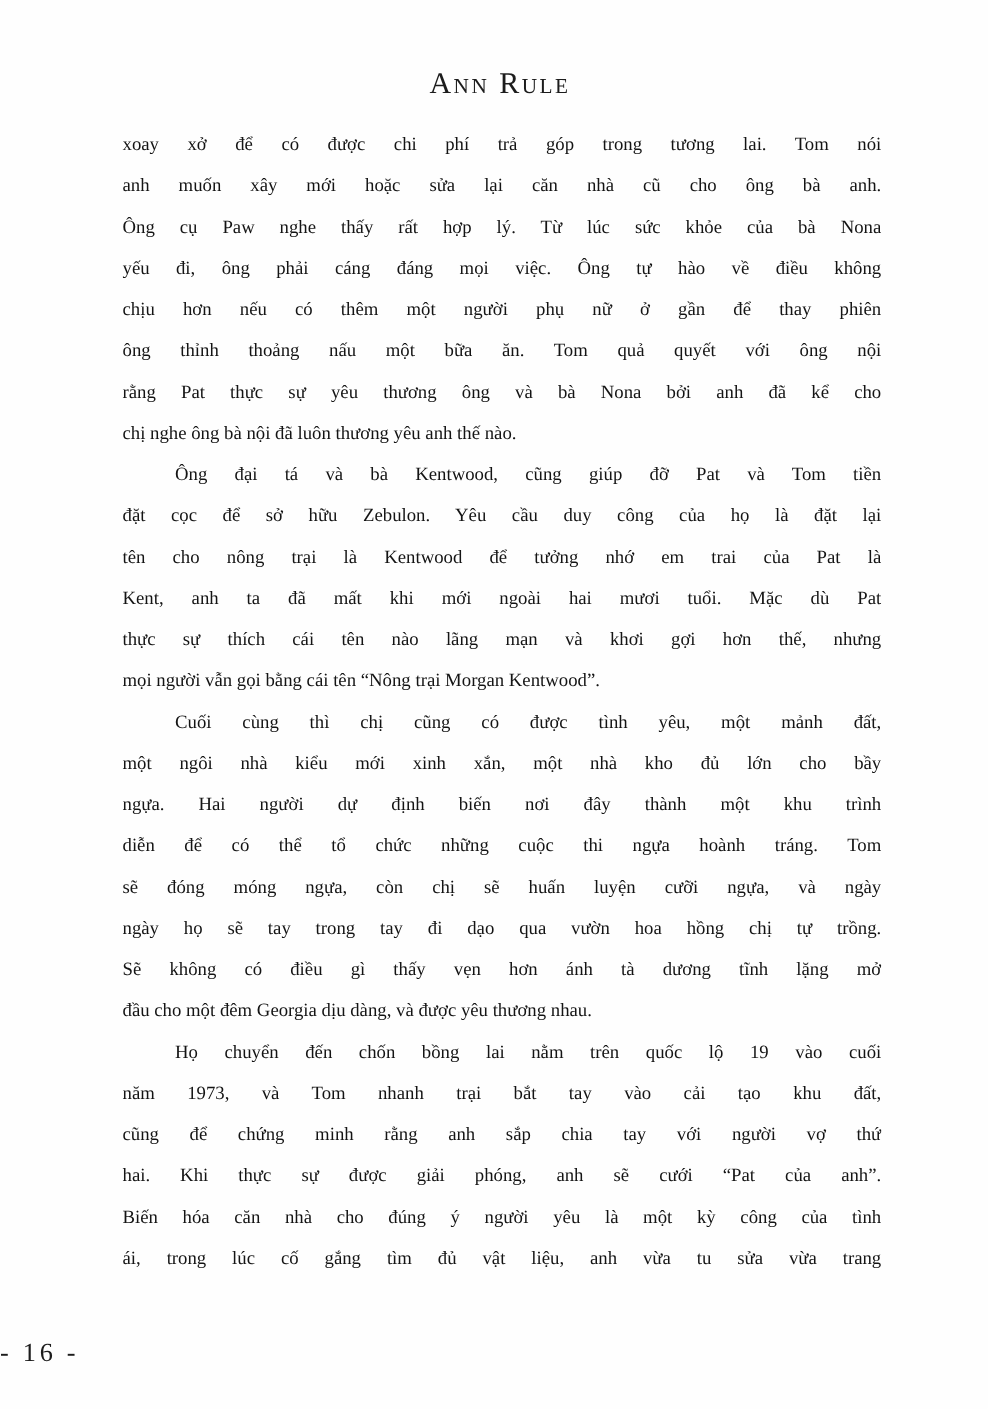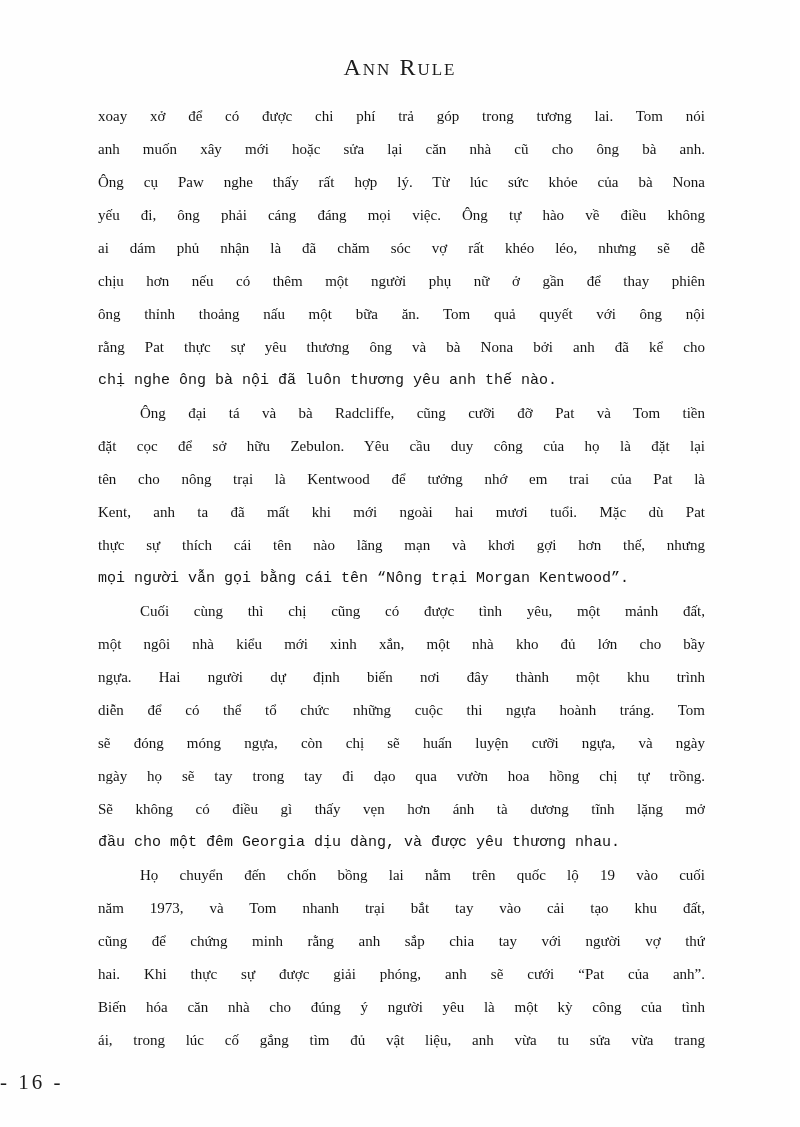--- a/index.html
+++ b/index.html
@@ -44,21 +44,20 @@
     text-align-last: justify;
     white-space: normal;
     overflow: hidden;
     height: 33px;
   }
   .line.indent {
     text-indent: 42px;
   }
   .line.para-end {
     text-align-last: left;
-    font-family: Liberation Mono, monospace;
   }
   .page-number {
     position: absolute;
     top: 1070px;
     left: 0;
     width: 800px;
     font-size: 21px;
     letter-spacing: 3px;
     color: #1c1c1c;
   }
@@ -68,28 +67,27 @@
 
 <div class="page">
   <div class="running-header">Ann Rule</div>
 
   <div class="page-body">
       <div class="paragraph">
         <div class="line">xoay xở để có được chi phí trả góp trong tương lai. Tom nói</div>
         <div class="line">anh muốn xây mới hoặc sửa lại căn nhà cũ cho ông bà anh.</div>
         <div class="line">Ông cụ Paw nghe thấy rất hợp lý. Từ lúc sức khỏe của bà Nona</div>
         <div class="line">yếu đi, ông phải cáng đáng mọi việc. Ông tự hào về điều không</div>
-        <div class="line">ai dám phủ nhận là đã chăm sóc vợ rất khéo léo, nhưng sẽ dễ</div>
         <div class="line">chịu hơn nếu có thêm một người phụ nữ ở gần để thay phiên</div>
         <div class="line">ông thỉnh thoảng nấu một bữa ăn. Tom quả quyết với ông nội</div>
         <div class="line">rằng Pat thực sự yêu thương ông và bà Nona bởi anh đã kể cho</div>
         <div class="line para-end">chị nghe ông bà nội đã luôn thương yêu anh thế nào.</div>
       </div>
       <div class="paragraph">
-        <div class="line indent">Ông đại tá và bà Radcliffe, cũng cưỡi đỡ Pat và Tom tiền</div>
+        <div class="line indent">Ông đại tá và bà Kentwood, cũng giúp đỡ Pat và Tom tiền</div>
         <div class="line">đặt cọc để sở hữu Zebulon. Yêu cầu duy công của họ là đặt lại</div>
         <div class="line">tên cho nông trại là Kentwood để tưởng nhớ em trai của Pat là</div>
         <div class="line">Kent, anh ta đã mất khi mới ngoài hai mươi tuổi. Mặc dù Pat</div>
         <div class="line">thực sự thích cái tên nào lãng mạn và khơi gợi hơn thế, nhưng</div>
         <div class="line para-end">mọi người vẫn gọi bằng cái tên “Nông trại Morgan Kentwood”.</div>
       </div>
       <div class="paragraph">
         <div class="line indent">Cuối cùng thì chị cũng có được tình yêu, một mảnh đất,</div>
         <div class="line">một ngôi nhà kiểu mới xinh xắn, một nhà kho đủ lớn cho bầy</div>
         <div class="line">ngựa. Hai người dự định biến nơi đây thành một khu trình</div>

